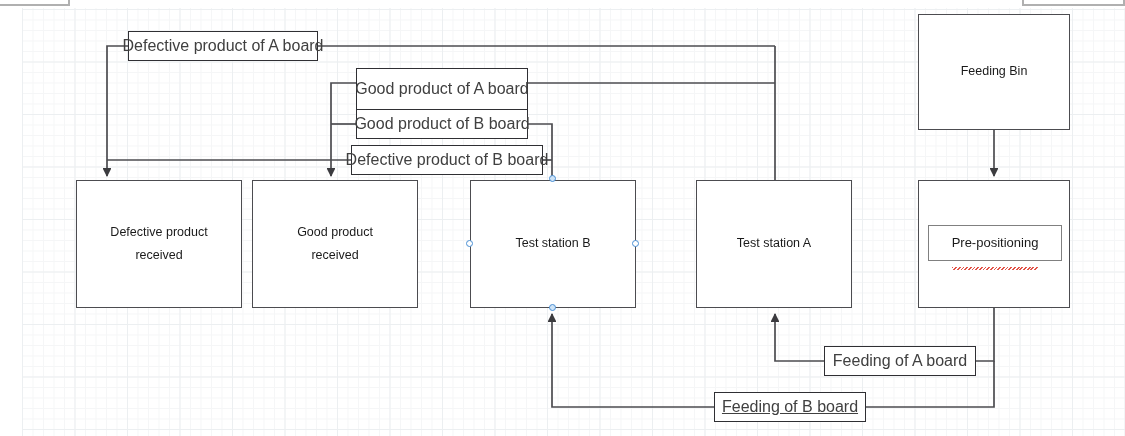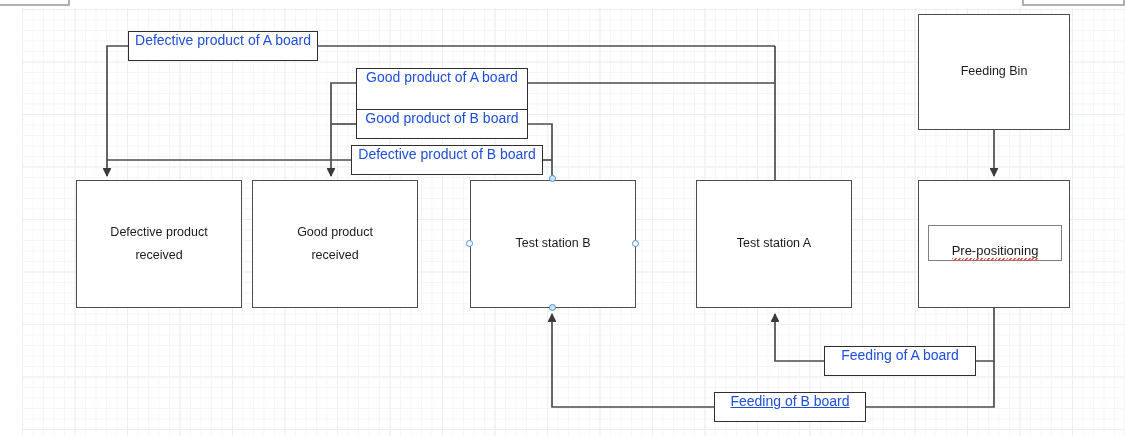--- a/index.html
+++ b/index.html
@@ -64,23 +64,24 @@
     line-height:1.85;
   }
   .node .txt{white-space:pre-line;}
 
   .label-box{
     position:absolute;
     border:1.1px solid #2f2f33;
     background:#ffffff;
     box-sizing:border-box;
     display:flex;
+    align-items:center;
     justify-content:center;
-    color:#1d4ed8;
-    font-size:14px;
+    color:#404040;
+    font-size:16px;
     white-space:nowrap;
   }
 
   
   .handle{
     position:absolute;
     width:7px;height:7px;
     border:1.3px solid #4a8fd4;
     border-radius:50%;
     background:#ffffff;
@@ -97,21 +98,21 @@
     box-sizing:border-box;
     display:flex;
     align-items:center;
     justify-content:center;
     font-size:13px;
     color:#1a1a1a;
     z-index:25;
   }
   .spell{
     position:relative;
-    padding-bottom:1px;
+    padding-bottom:18px;
     margin-top:16px;
   }
   .spell::after{
     content:"";
     position:absolute;
     left:0;right:0;bottom:-2px;
     height:3px;
     background-image:
       repeating-linear-gradient(135deg,#e04a3f 0 1.3px, transparent 1.3px 2.6px);
     opacity:.95;

